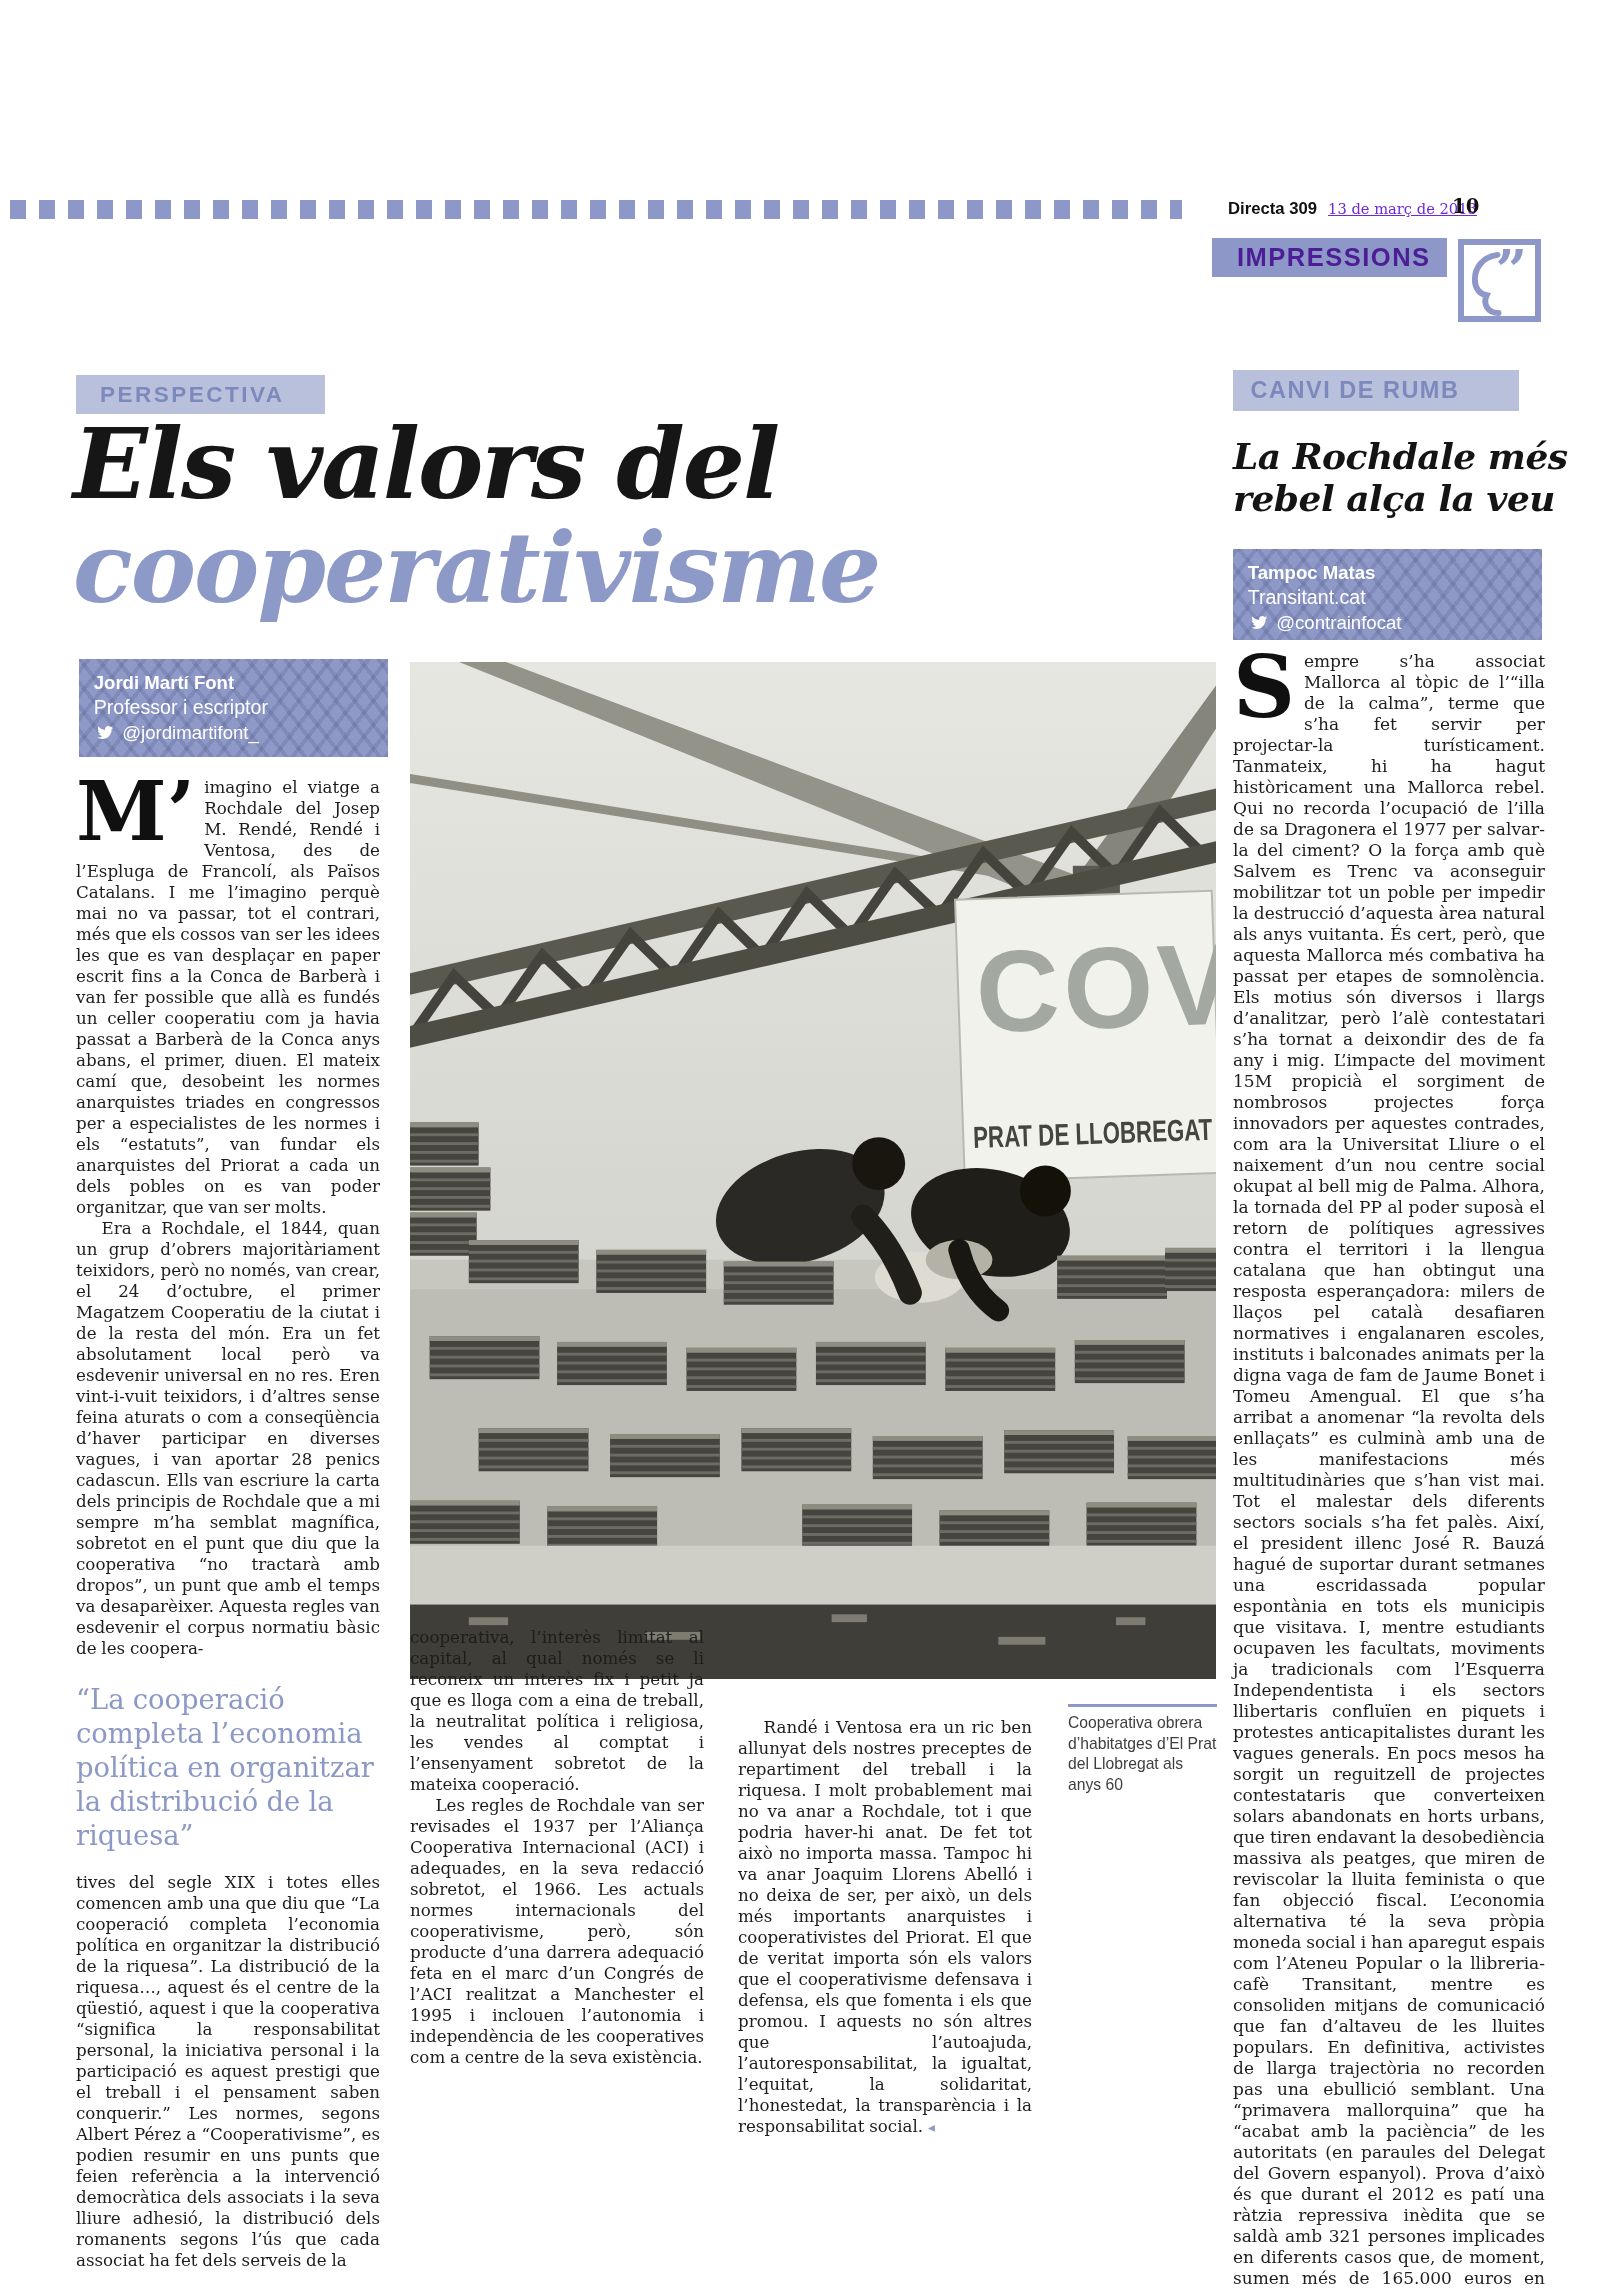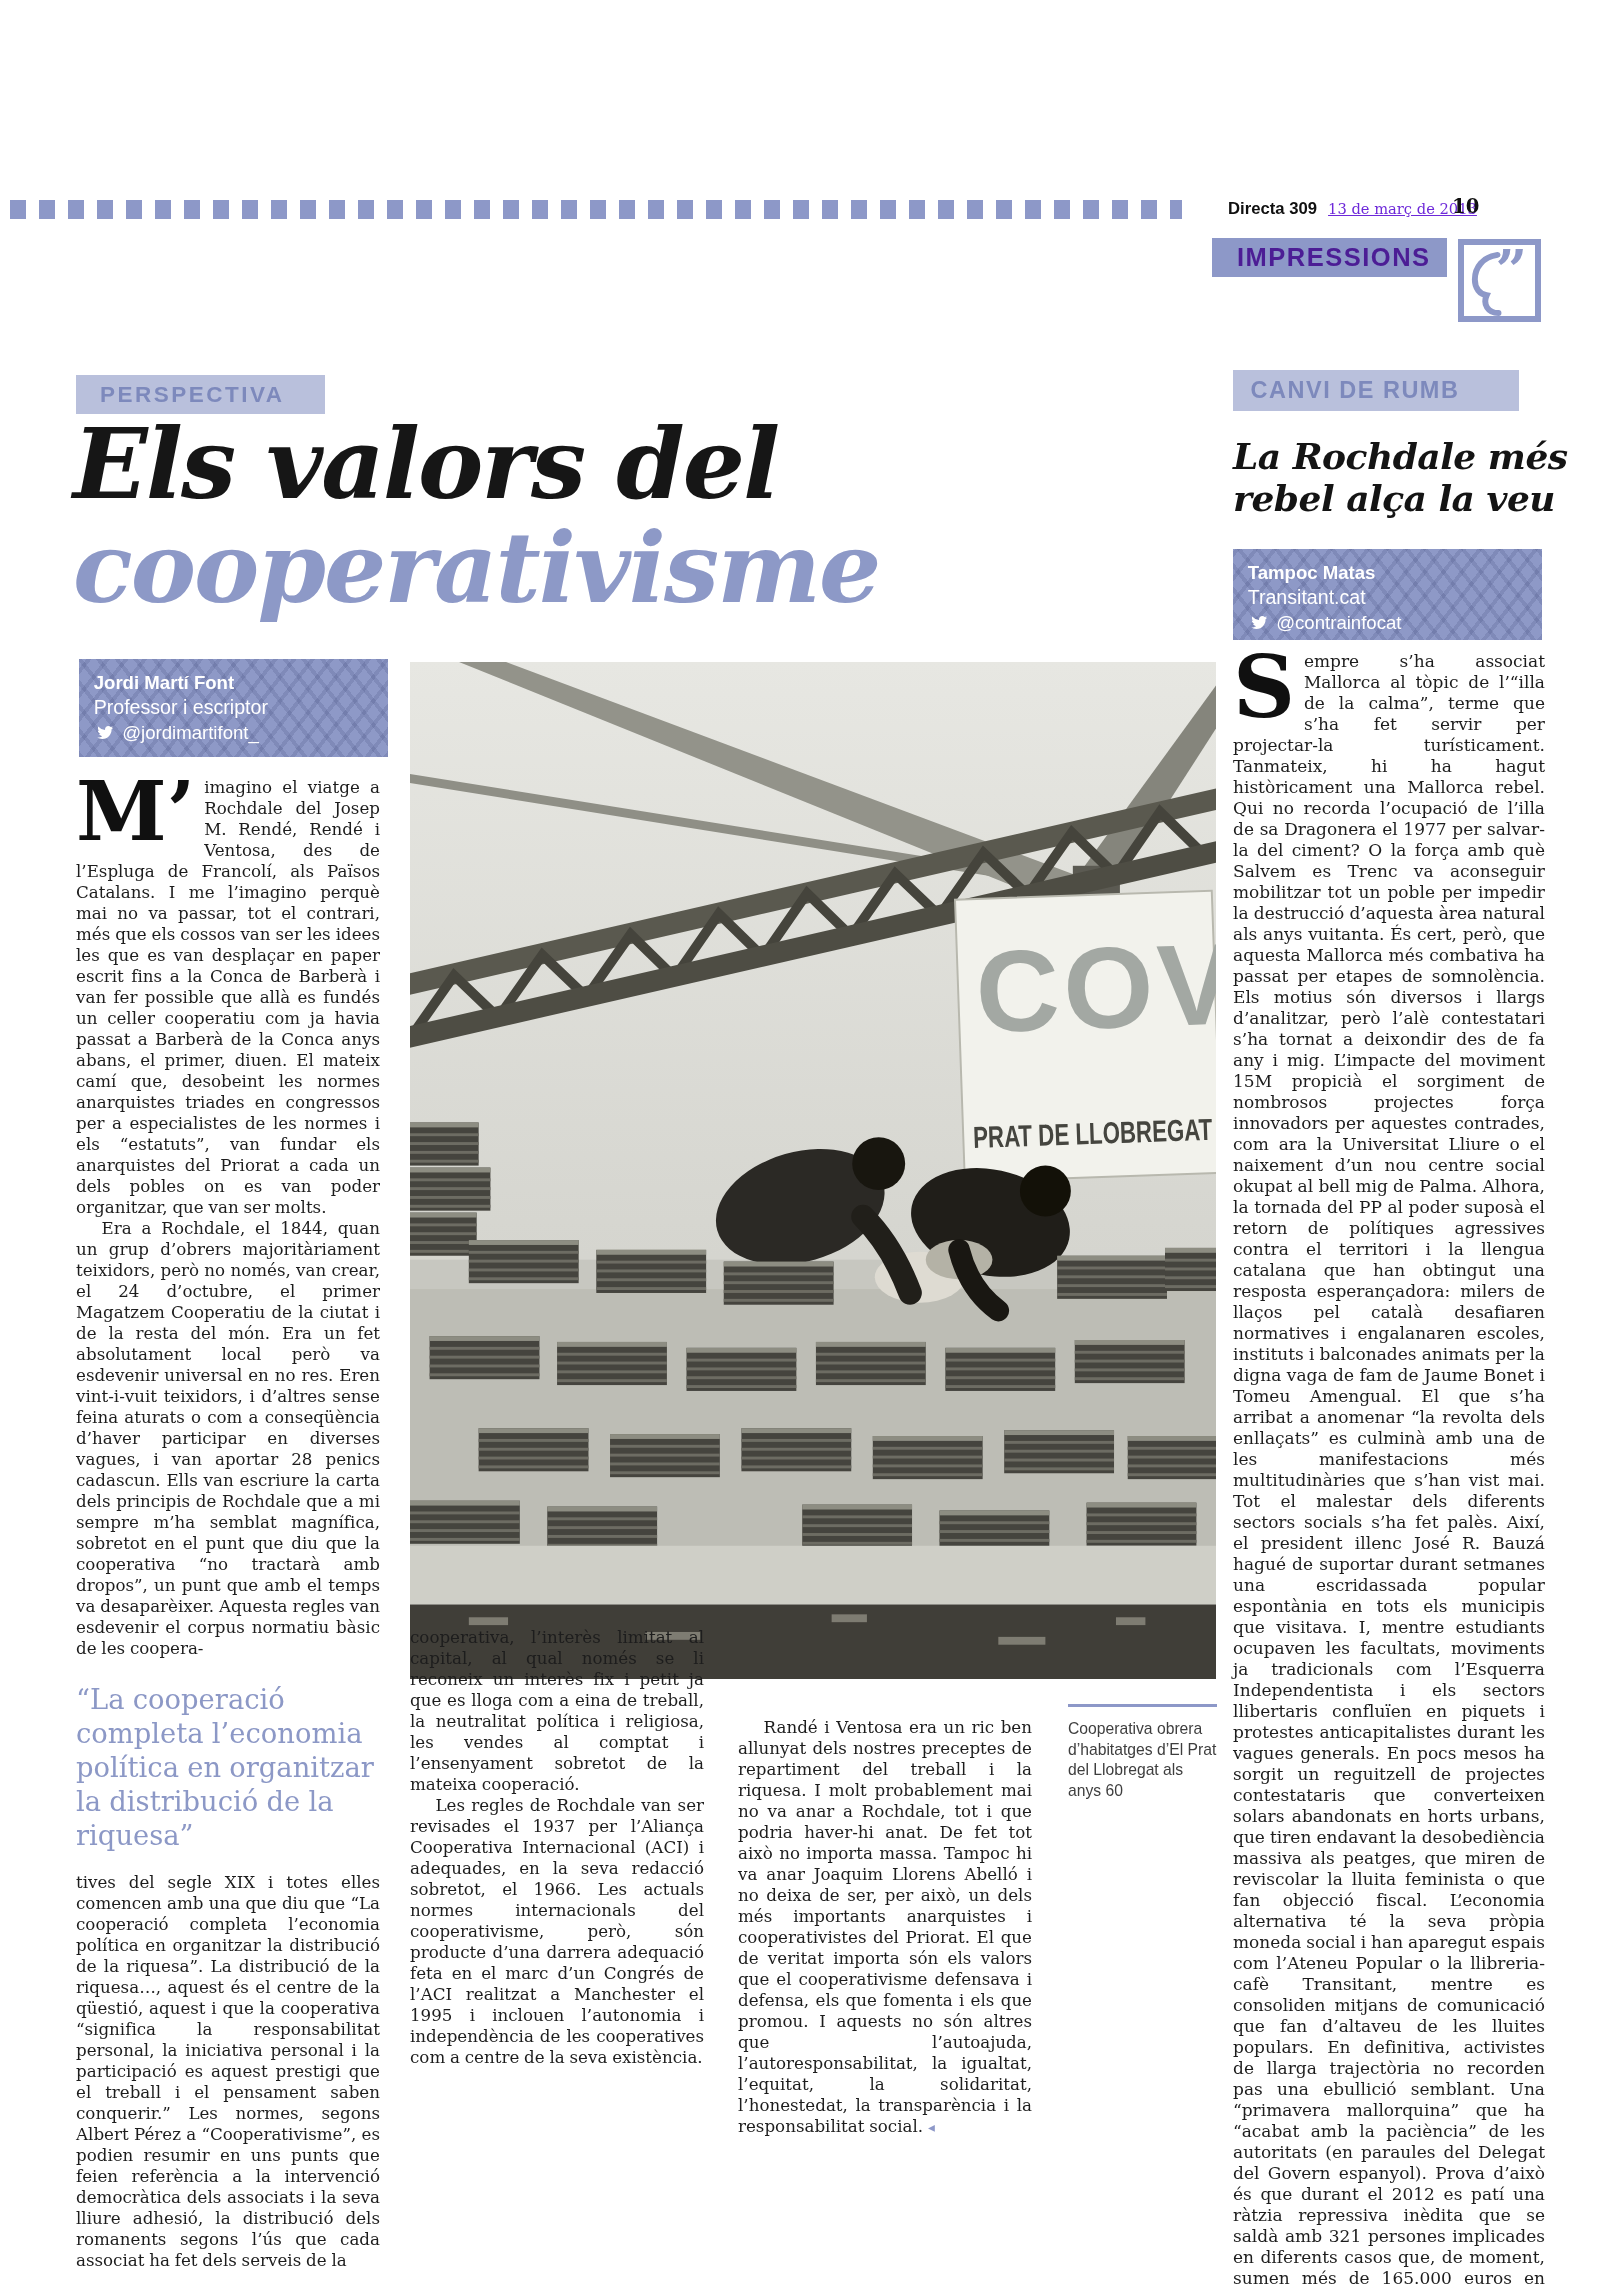--- a/index.html
+++ b/index.html
@@ -54,21 +54,21 @@
   .dropcap{float:left;font:700 82px/61px "DejaVu Serif",serif;color:#101010;
         padding:3.9px 8.8px 0 0;}
   .dropcap.s{font-size:86px;line-height:63px;}
   .pullquote{font:400 27.4px/34px "DejaVu Serif",serif;color:#8c98c6;text-align:left;
         margin:23.5px 0 19.6px;}
   .endmark{color:#8d98c8;font-family:"DejaVu Sans",sans-serif;font-size:13.7px;}
   
   .photo{position:absolute;left:410px;top:662px;width:806px;height:1017px;background:#d8d8d2;}
   .photo svg{display:block;width:100%;height:100%;}
   .caption{position:absolute;left:1068px;top:1704px;width:149px;border-top:3.9px solid #8d98c8;
-        padding-top:12px;font:15.7px/20.6px "Liberation Sans",sans-serif;color:#3e3e3e;text-align:left;}
+        padding-top:6px;font:15.7px/20.6px "Liberation Sans",sans-serif;color:#3e3e3e;text-align:left;}
 </style>
 </head>
 <body>
 
 <div id="page">
 
   <div class="dots"></div>
   <div class="masthead">
     <span class="mh-name">Directa 309</span>
     <span class="mh-date">13 de març de 2013</span>

